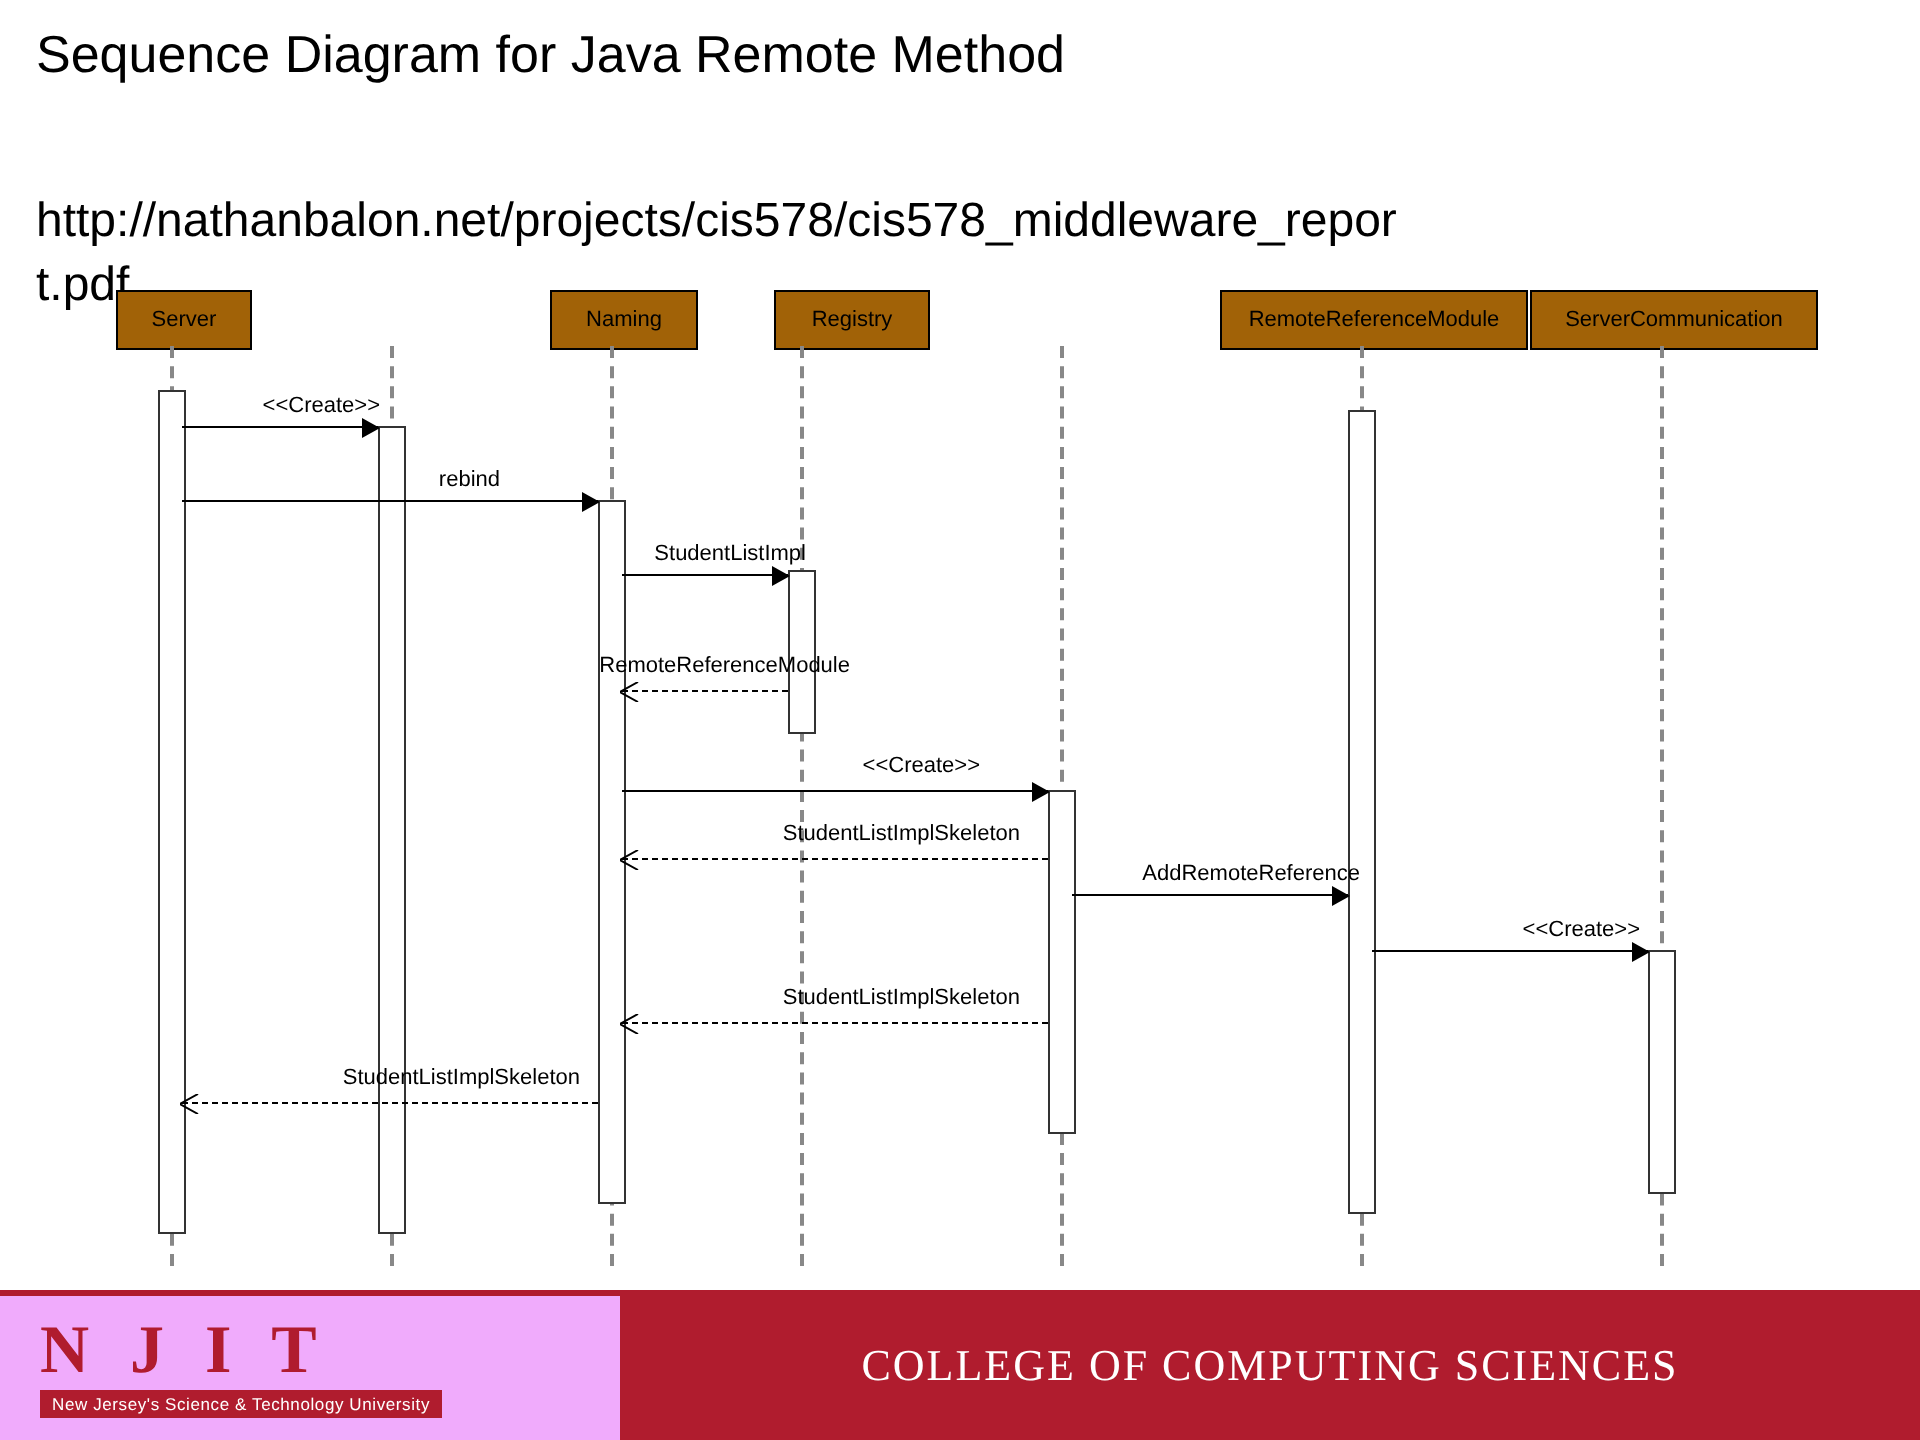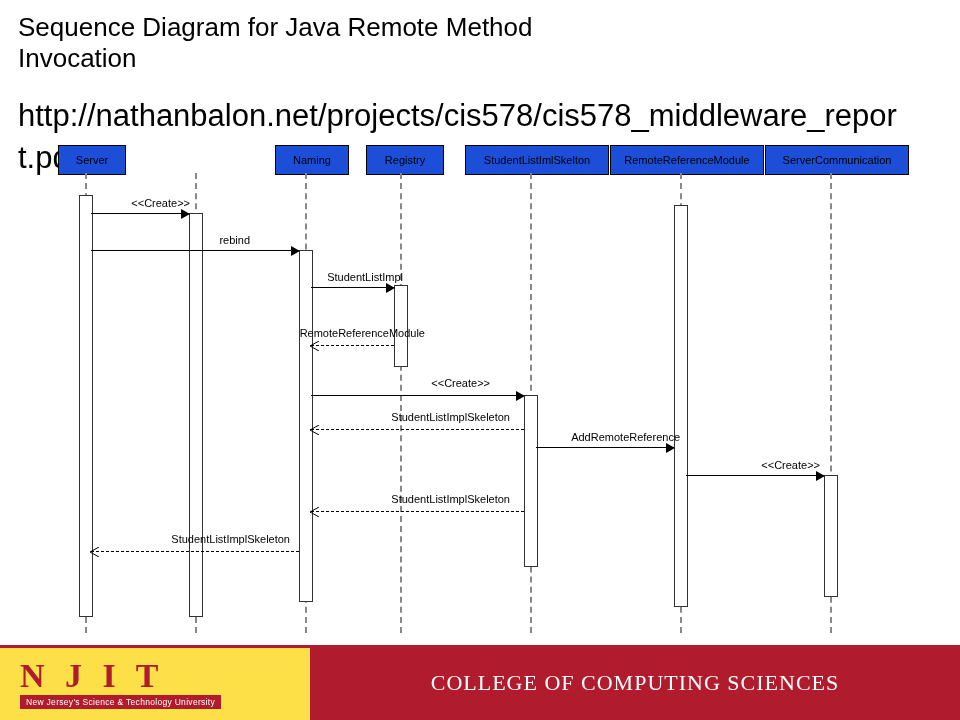--- a/index.html
+++ b/index.html
@@ -1,54 +1,52 @@
 <!DOCTYPE html>
 <html><head>
 <meta charset="utf-8">
 <style>
 html,body{margin:0;padding:0;width:960px;height:720px;background:#fff;font-family:Arial,Helvetica,sans-serif;color:#000;overflow:hidden}
 .slide{position:relative;width:960px;height:720px}
 .title{position:absolute;left:18px;top:12px;font-size:26px;line-height:1.2}
-.url{position:absolute;left:18px;top:95px;font-size:31px;line-height:1.35;max-width:920px}
+.url{position:absolute;left:18px;top:95px;font-size:24px;line-height:1.35;max-width:920px}
 .diagram{position:absolute;left:30px;top:145px;width:900px;height:490px}
-.pbox{position:absolute;top:0;height:28px;border:1px solid #000;background:#1d4ed8;font-size:11px;display:flex;align-items:center;justify-content:center;padding:0 6px;white-space:nowrap}
+.pbox{position:absolute;top:0;height:28px;border:1px solid #000;background:#a16207;font-size:11px;display:flex;align-items:center;justify-content:center;padding:0 6px;white-space:nowrap}
 .lifeline{position:absolute;top:28px;width:0;border-left:2px dashed #888;height:460px}
 .activation{position:absolute;background:#fff;border:1px solid #333;width:12px}
 .msg{position:absolute;font-size:11px;color:#000;text-align:right}
 .arrow{position:absolute;height:0;border-top:1px solid #000}
 .arrow.dashed{border-top:1px dashed #000}
 .arrow .head{position:absolute;right:-1px;top:-5px;width:0;height:0;border-top:5px solid transparent;border-bottom:5px solid transparent;border-left:9px solid #000}
 .openhead{position:absolute;top:-5px}
 .openhead svg{display:block}
 .footer{position:absolute;left:0;bottom:0;width:960px;height:75px;display:flex}
-.footer .white{width:290px;background:#fde047;display:flex;align-items:center;padding-left:20px;border-top:3px solid #b01c2e}
+.footer .white{width:290px;background:#f0abfc;display:flex;align-items:center;padding-left:20px;border-top:3px solid #b01c2e}
 .footer .red{flex:1;background:#b01c2e;display:flex;align-items:center;justify-content:center;color:#fff;font-family:'Times New Roman',serif;font-size:22px;letter-spacing:1px}
 .njit-logo{display:flex;flex-direction:column}
 .njit-letters{font-family:'Times New Roman',serif;font-weight:bold;font-size:34px;color:#b01c2e;letter-spacing:6px;line-height:1}
 .njit-bar{background:#b01c2e;color:#fff;font-size:8.5px;padding:2px 6px;letter-spacing:0.3px;margin-top:2px}
 </style>
 </head>
 <body>
 
 <div class="slide">
   <div class="title">
     <span>Sequence Diagram for Java Remote Method</span><br>
-    <span>Invocation</span>
   </div>
   <div class="url">
     <span>http://nathanbalon.net/projects/cis578/cis578_middleware_repor</span><br>
     <span>t.pdf</span>
   </div>
 
   <div class="diagram">
 
     <div class="pbox" style="left:28px;width:54px">Server</div>
     <div class="pbox" style="left:245px;width:60px">Naming</div>
-    <div class="pbox" style="left:336px;width:64px">Registry</div>
-    <div class="pbox" style="left:435px;width:130px">StudentListImlSkelton</div>
+    <div class="pbox" style="left:357px;width:64px">Registry</div>
     <div class="pbox" style="left:735px;width:130px">ServerCommunication</div>
     <div class="pbox" style="left:580px;width:140px">RemoteReferenceModule</div>
 
     <div class="lifeline" style="left:55px"></div>
     <div class="lifeline" style="left:165px"></div>
     <div class="lifeline" style="left:275px"></div>
     <div class="lifeline" style="left:370px"></div>
     <div class="lifeline" style="left:500px"></div>
     <div class="lifeline" style="left:650px"></div>
     <div class="lifeline" style="left:800px"></div>

